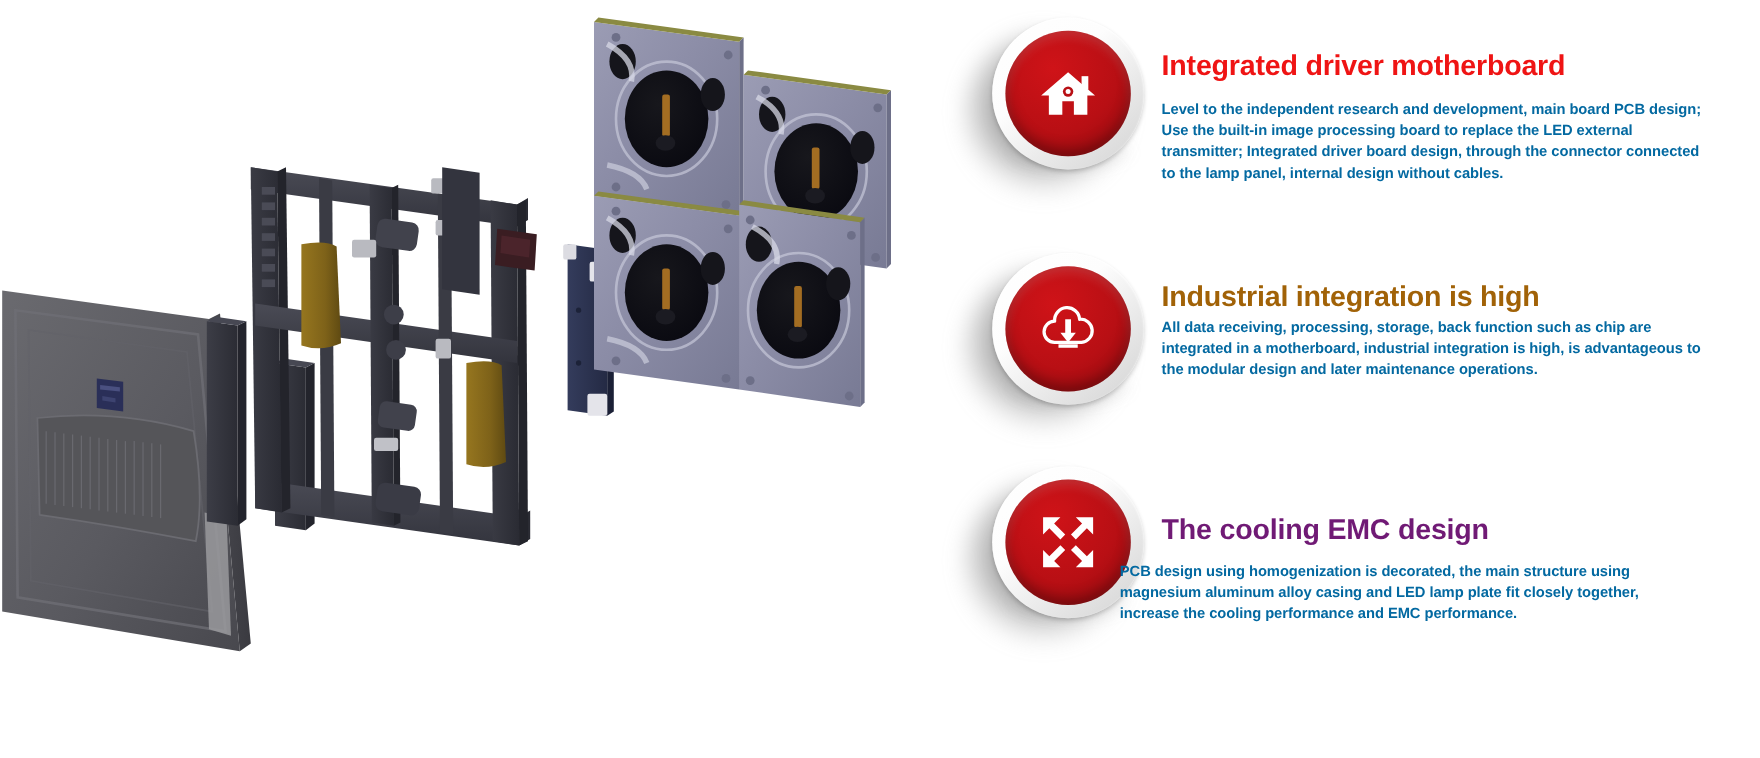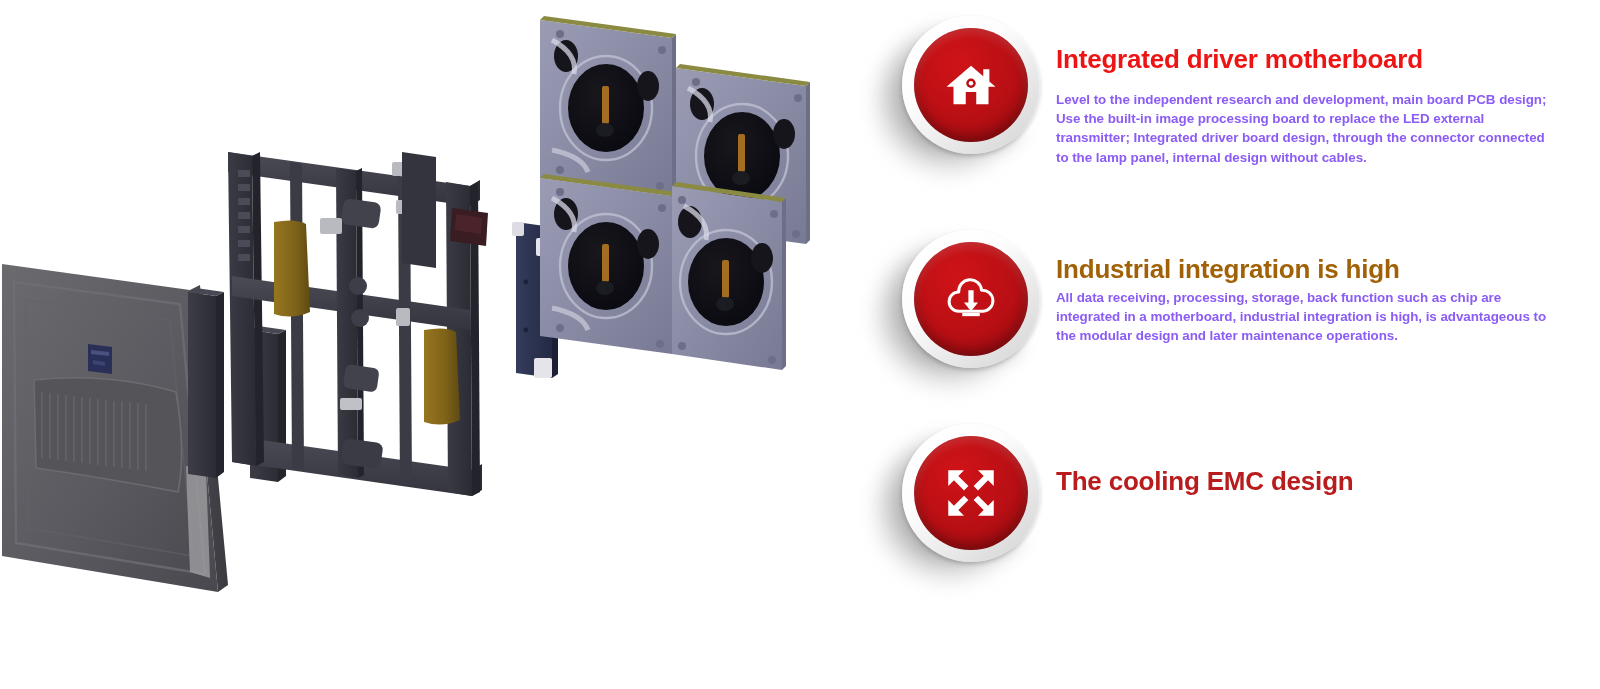--- a/index.html
+++ b/index.html
@@ -44,21 +44,21 @@
     position:absolute; left:18px; top:14px; width:114px; height:114px; border-radius:50%;
     display:flex; align-items:center; justify-content:center;
     box-shadow:inset 0 -6px 12px rgba(0,0,0,.30), inset 0 5px 10px rgba(255,255,255,.14);
   }
   .badge-disc svg { width:56px; height:56px; display:block; }
 
   
   .ftext { position:absolute; left:196px; top:0; width:520px; }
   .fhead { font-size:26px; font-weight:bold; letter-spacing:-.2px; line-height:34px;
            white-space:nowrap; }
-  .fbody { font-size:13.4px; font-weight:bold; color:#8b5cf6; line-height:19.2px;
+  .fbody { font-size:13.4px; font-weight:bold; color:#0369a1; line-height:19.2px;
            letter-spacing:-.05px; }
   .feature.f1 .ftext { left:196px; top:28px; }
   .feature.f1 .fbody { margin-top:14px; width:500px; }
   .feature.f2 .ftext { left:196px; top:24px; }
   .feature.f2 .fbody { margin-top:2px; width:500px; }
   .feature.f3 .ftext { left:196px; top:42px; }
   .feature.f3 .fbody { margin-top:12px; margin-left:-38px; width:520px; }
 </style>
 </head>
 <body>
@@ -356,18 +356,19 @@
                 <polygon points="6,6 24,6 17.5,12.5 29,24 24,29 12.5,17.5 6,24"></polygon>
                 <polygon points="58,6 58,24 51.5,17.5 40,29 35,24 46.5,12.5 40,6"></polygon>
                 <polygon points="6,58 6,40 12.5,46.5 24,35 29,40 17.5,51.5 24,58"></polygon>
                 <polygon points="58,58 40,58 46.5,51.5 35,40 40,35 51.5,46.5 58,40"></polygon>
               </g>
             </svg>
           </span>
         </div>
       </div>
       <div class="ftext">
-        <div class="fhead" style="color:#b91c1c;">The cooling EMC design</div>
+        <div class="fhead" style="color:#701a75;">The cooling EMC design</div>
+        <div class="fbody">PCB design using homogenization is decorated, the main structure using magnesium aluminum alloy casing and LED lamp plate fit closely together, increase the cooling  performance and EMC performance.</div>
       </div>
     </div>
 
   </div>
 </div>
 
 </body></html>

